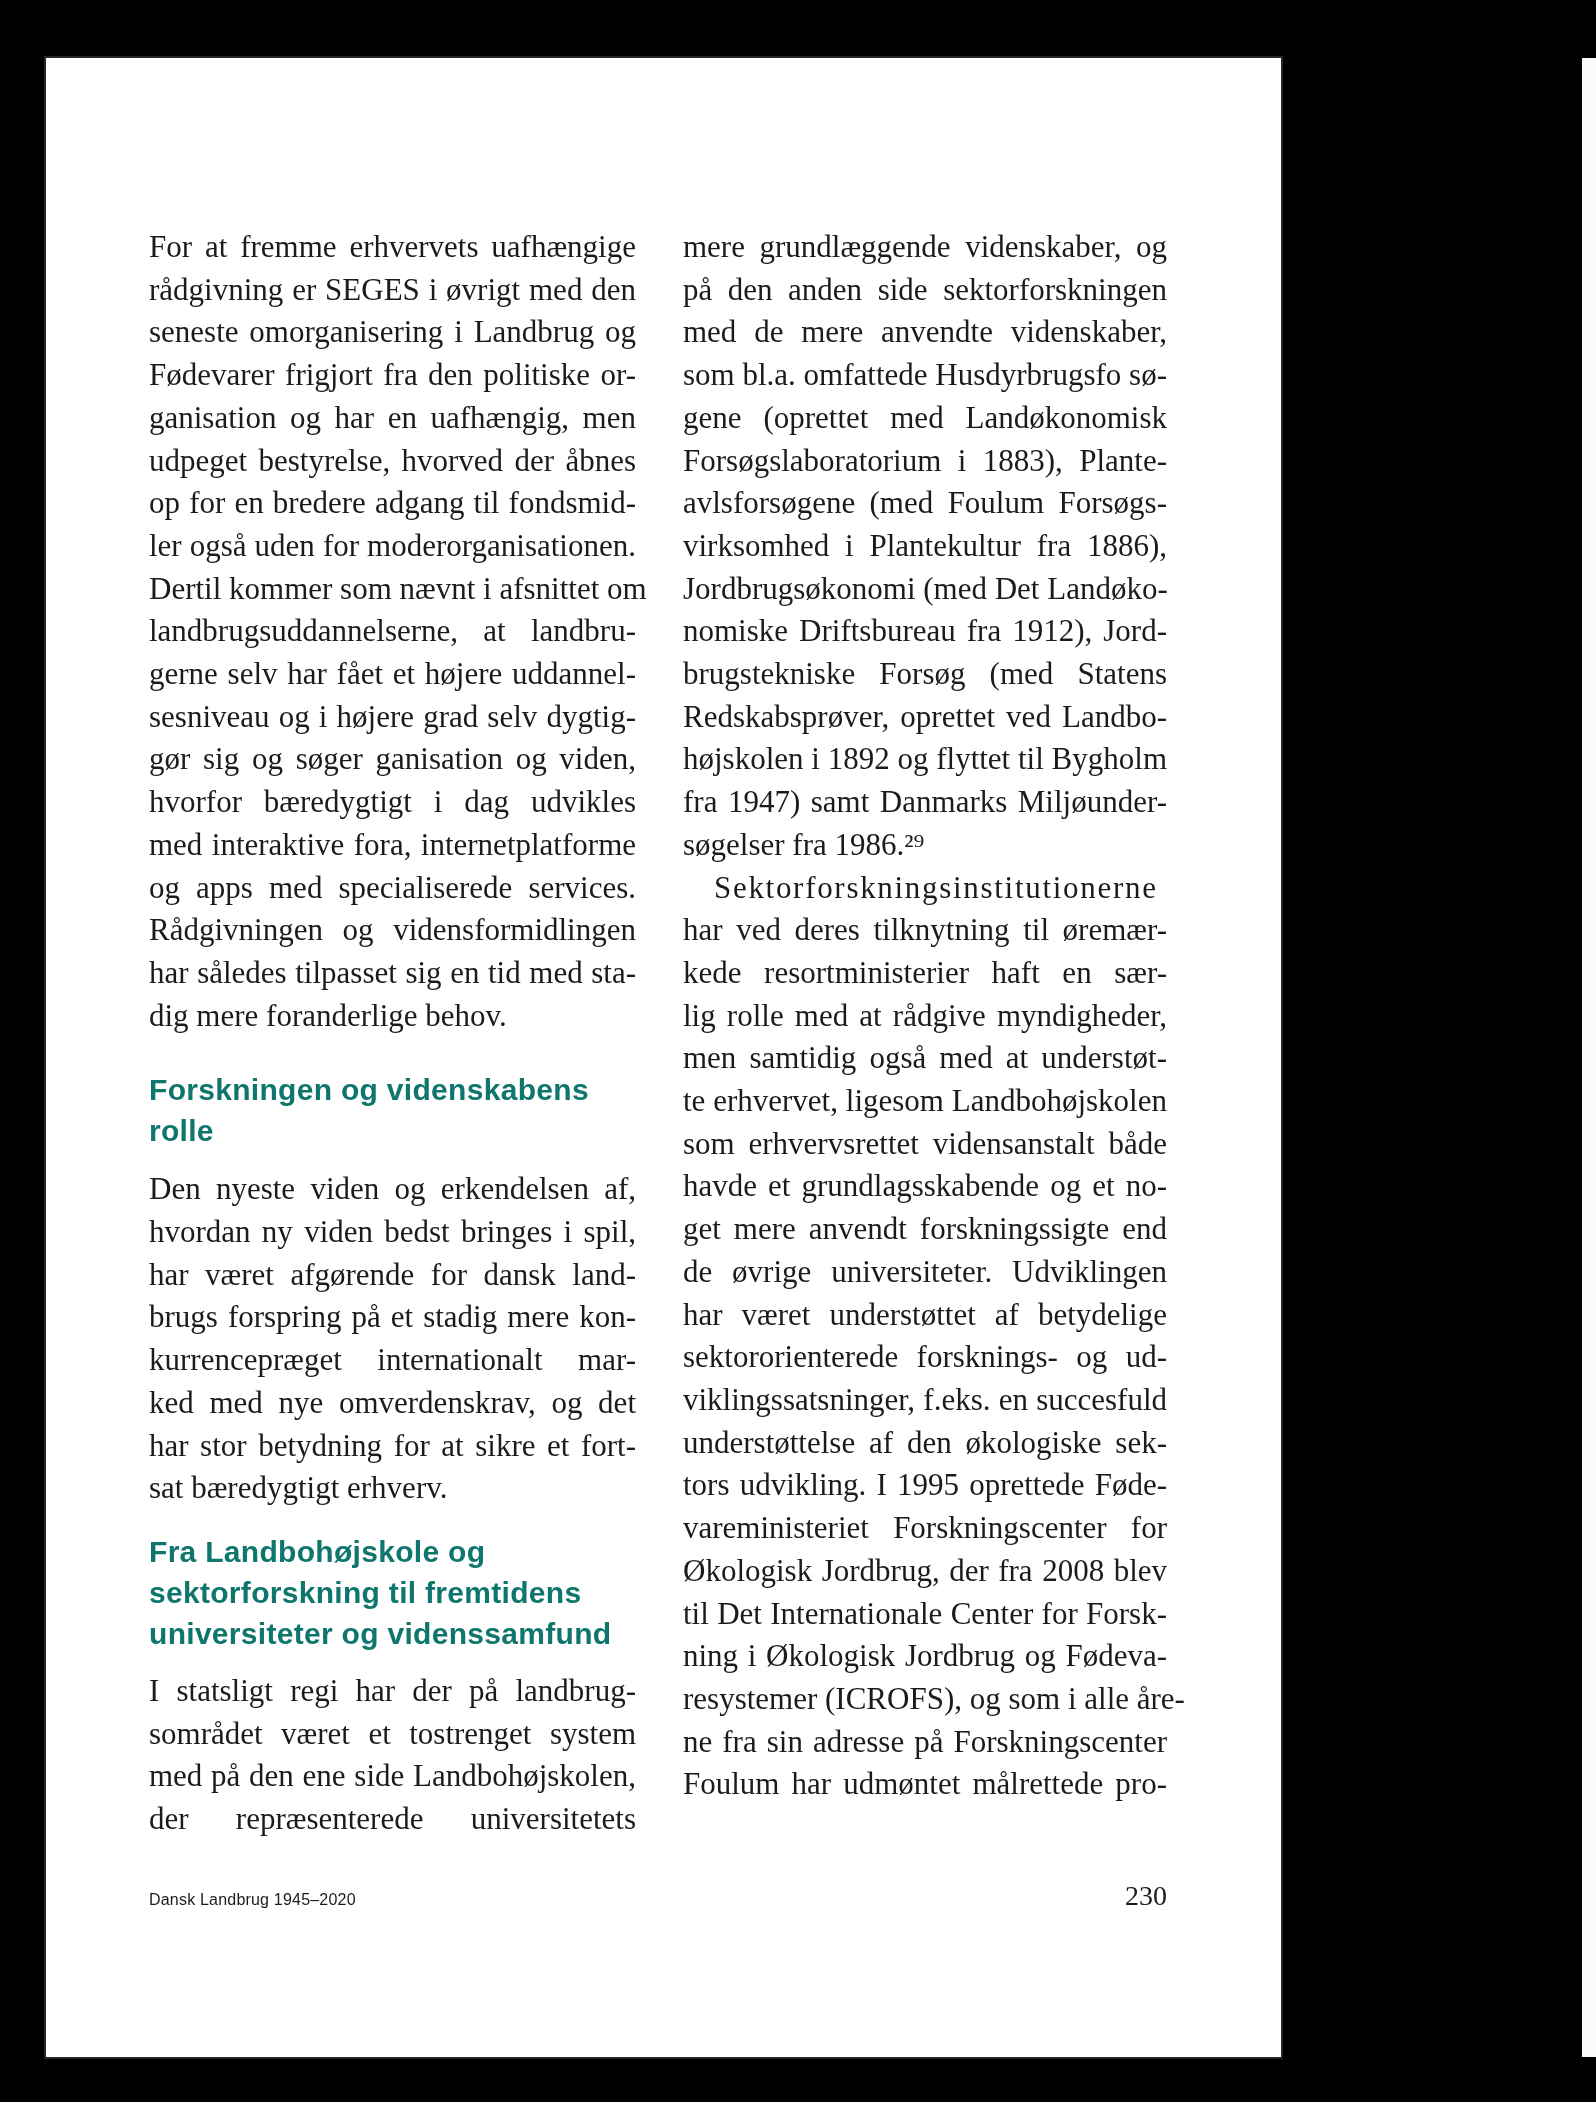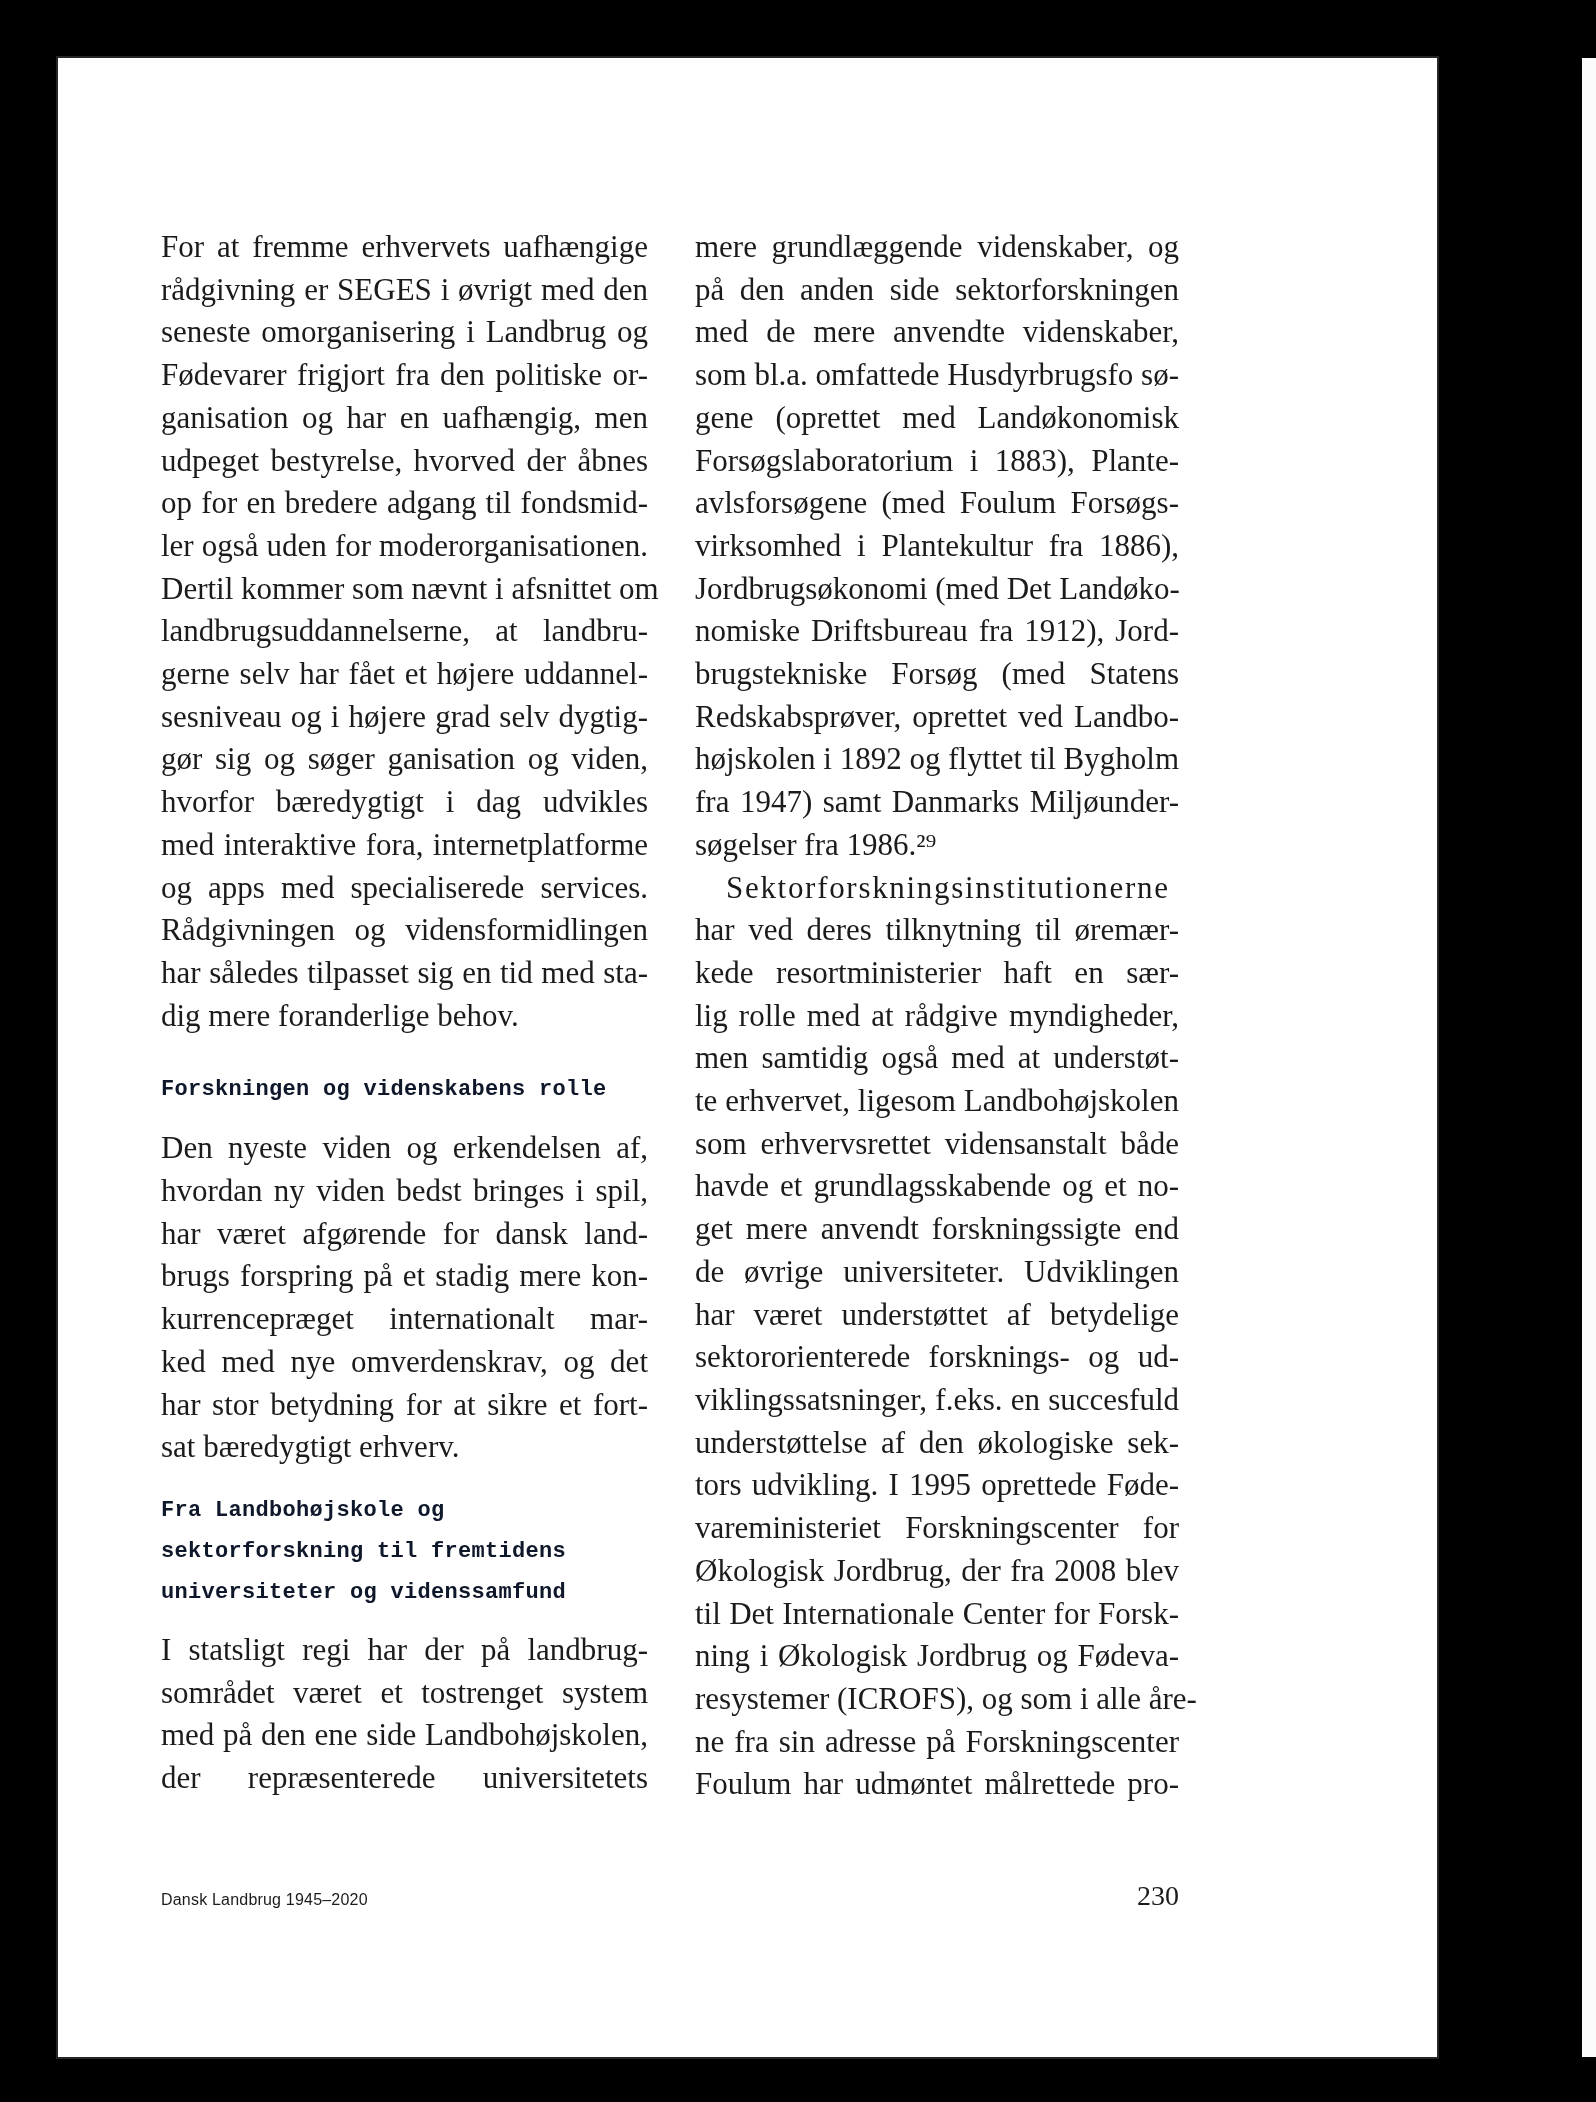--- a/index.html
+++ b/index.html
@@ -5,22 +5,22 @@
   html, body { margin: 0; padding: 0; }
   body {
     width: 1596px; height: 2102px;
     background: #000000;
     position: relative;
     overflow: hidden;
     font-family: "Liberation Serif", "DejaVu Serif", serif;
   }
   .page {
     position: absolute;
-    left: 58px; top: 58px;
-    width: 1379px; height: 1999px;
+    left: 46px; top: 58px;
+    width: 1235px; height: 1999px;
     background: #ffffff;
     box-shadow: 0 0 0 2px #262626;
   }
   .next-page-edge {
     position: absolute;
     left: 1582px; top: 58px;
     width: 14px; height: 1999px;
     background: #fbfbfb;
   }
   .text-block {
@@ -35,26 +35,26 @@
   .para { margin: 0; }
   .line {
     text-align: justify;
     text-align-last: justify;
     white-space: nowrap;
   }
   .line.end { text-align-last: left; }
   .line.indent { text-indent: 31px; }
   .line.tracked { letter-spacing: 1.7px; }
   .heading {
-    font-family: Liberation Mono, monospace;
+    font-family: Liberation Sans, sans-serif;
     font-weight: 600;
-    font-size: 22px;
+    font-size: 30px;
     line-height: 41px;
     letter-spacing: 0.3px;
-    color: #0f172a;
+    color: #0f766e;
     margin: 32px 0 17px 0;
   }
   .heading.multi { margin: 21px 0 16px 0; }
   .hline { text-align: left; }
   .page-footer {
     position: absolute;
     left: 103px; top: 1822px;
     width: 1018px;
     display: flex;
     justify-content: space-between;

